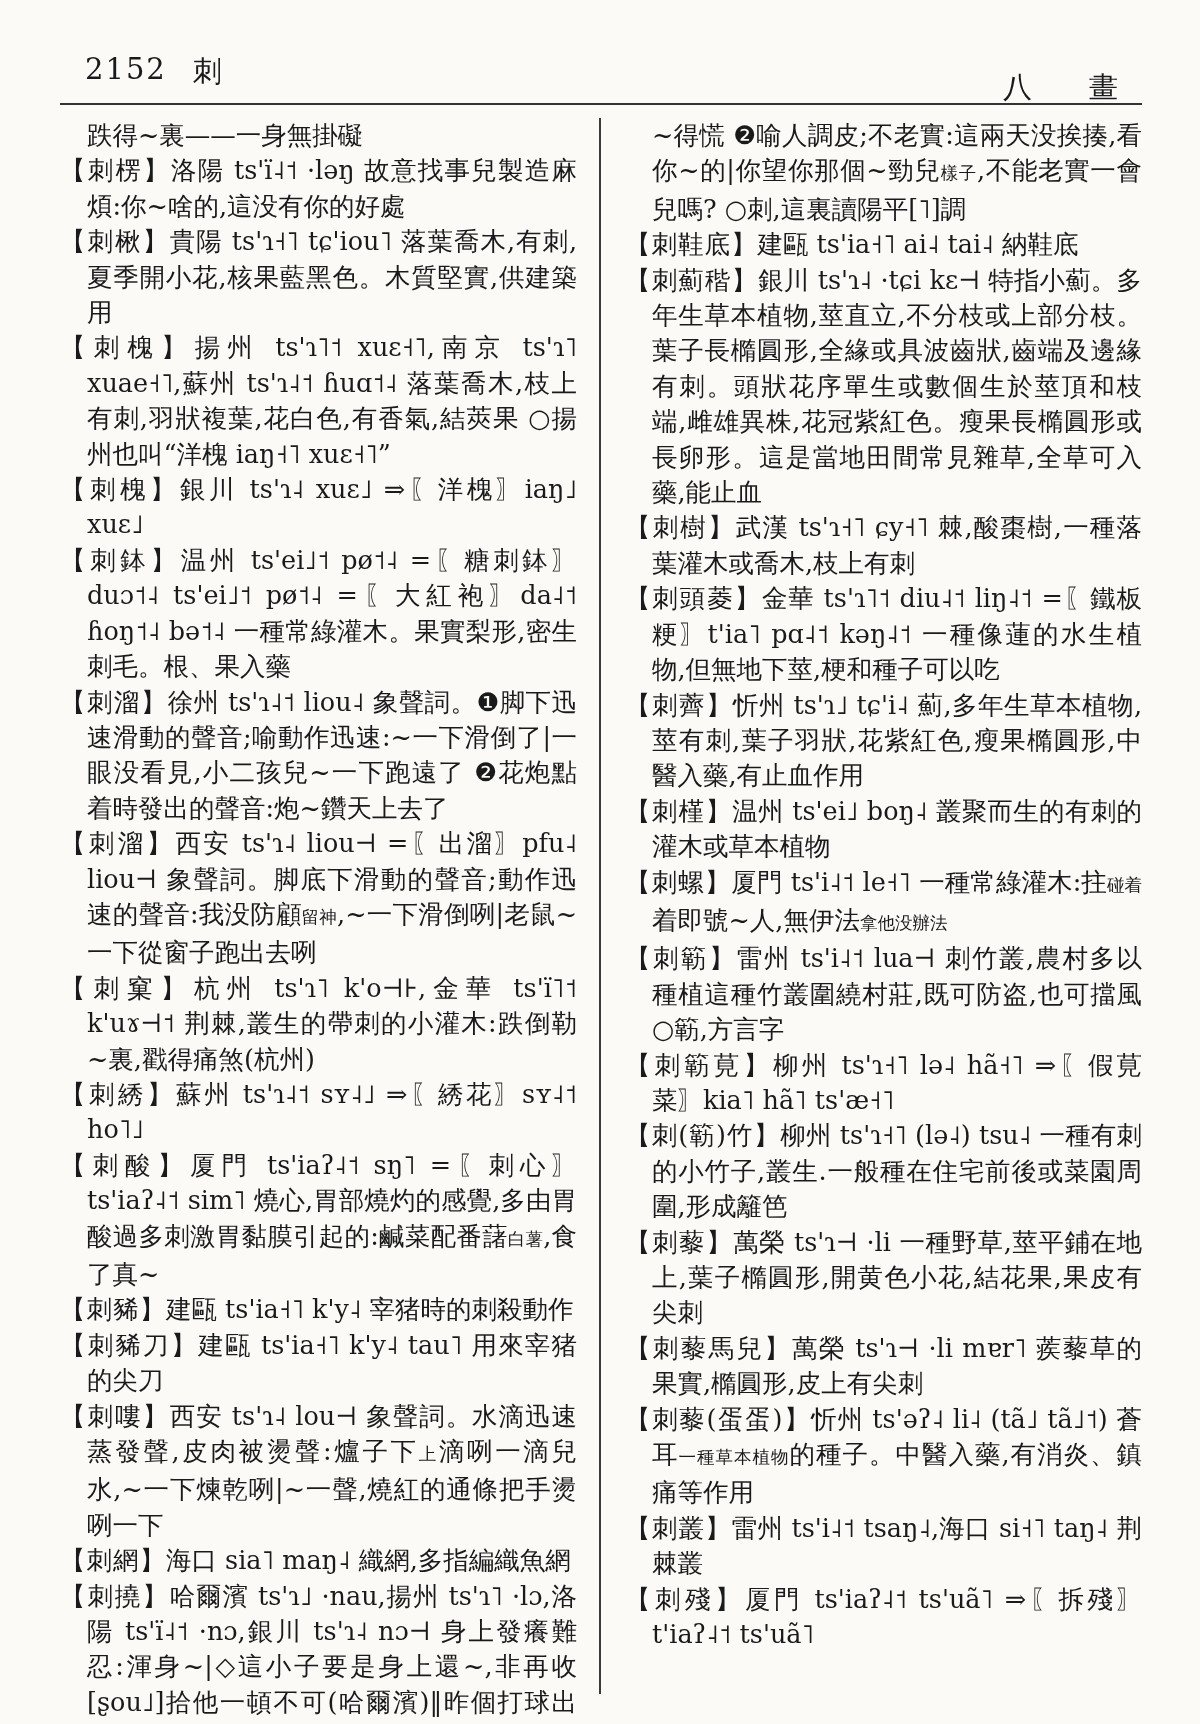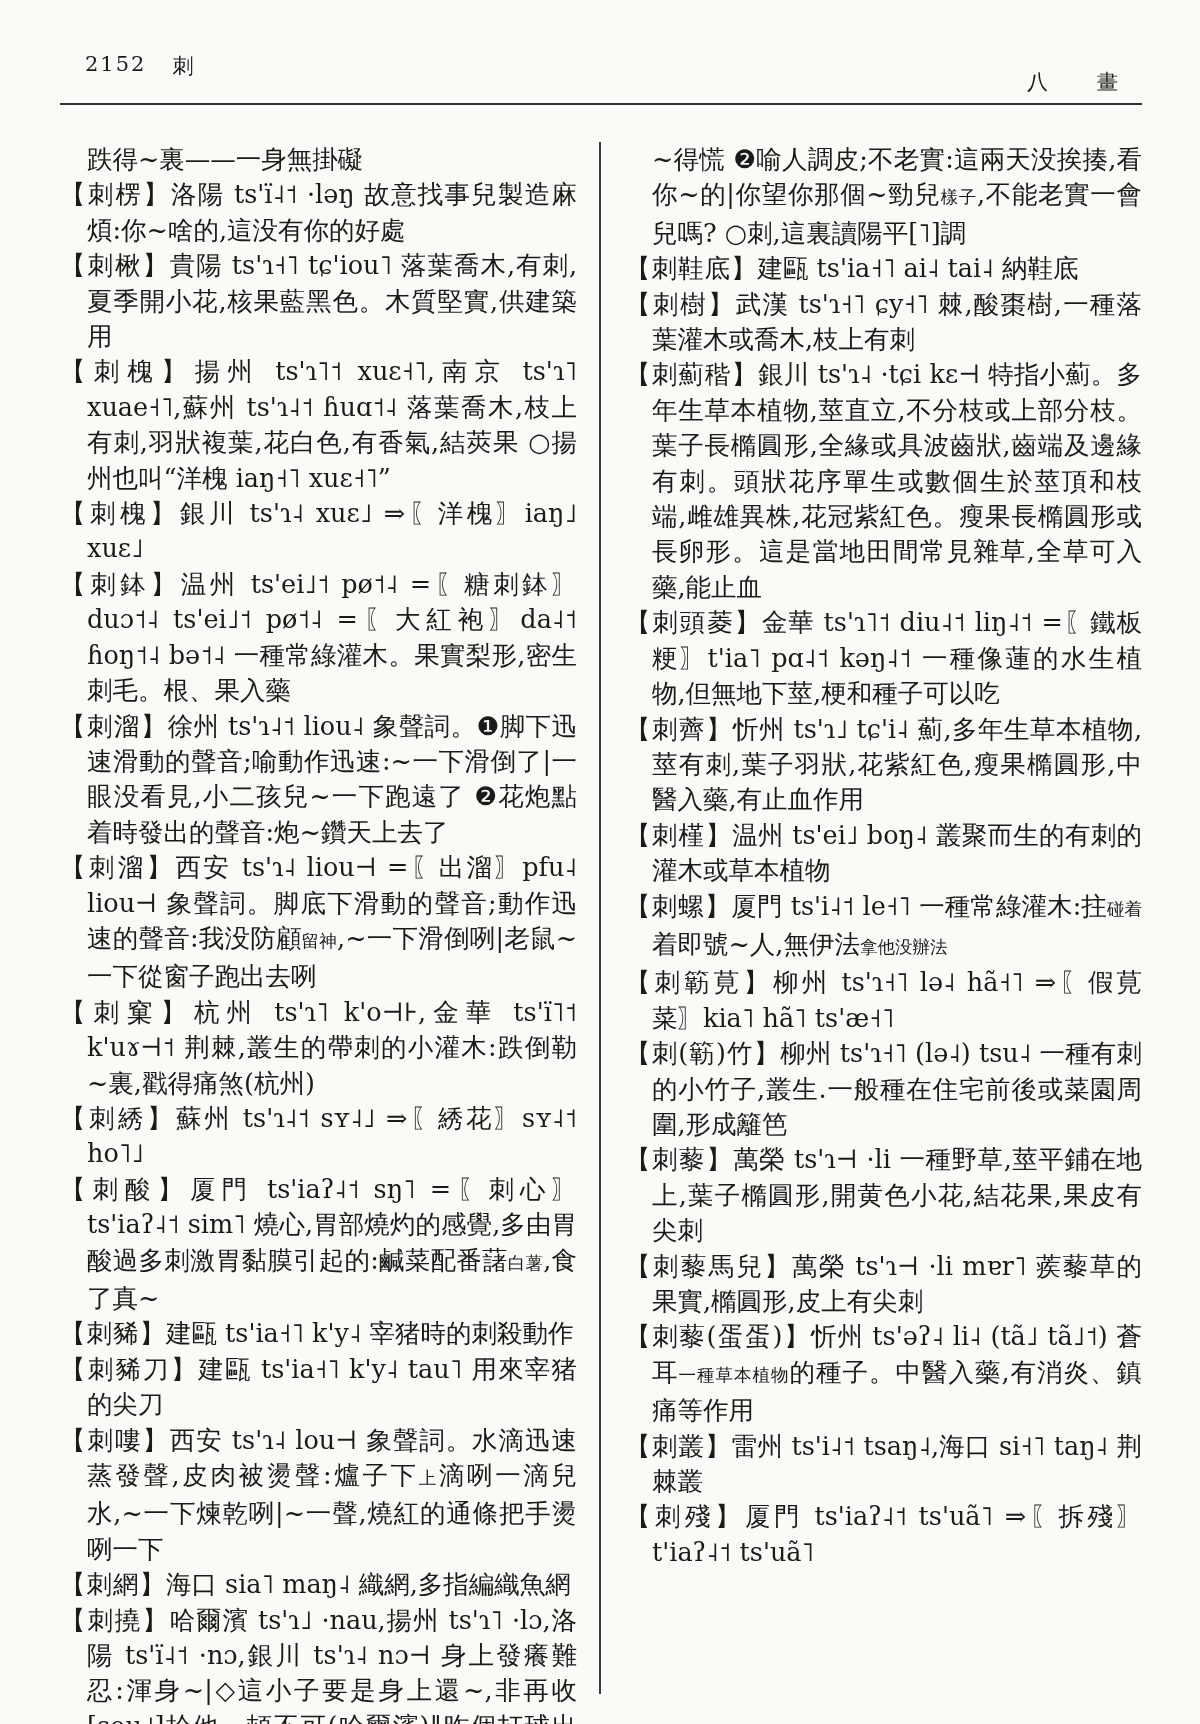--- a/index.html
+++ b/index.html
@@ -7,37 +7,36 @@
     width:1200px;height:1724px;
     background:#fbfaf7;
     font-family:"DejaVu Serif","Liberation Serif",serif;
     color:#1a1a1a;
     position:relative;
     -webkit-font-smoothing:antialiased;
   }
   .page{position:absolute;inset:0;}
   .running-head{
     position:absolute;top:52px;left:60px;right:60px;height:40px;
-    font-size:21px;letter-spacing:2px;
+    font-size:29px;letter-spacing:2px;
   }
   .rh-left{position:absolute;left:25px;top:0;display:flex;gap:26px;}
   .rh-right{position:absolute;right:8px;top:16px;letter-spacing:14px;}
   .head-rule{
     position:absolute;top:103px;left:60px;right:58px;height:0;
     border-top:2px solid #333;
   }
   .columns{
     position:absolute;top:118px;left:60px;right:58px;bottom:30px;
     display:flex;
   }
   .col{
     width:50%;
     font-size:25.5px;line-height:35.4px;
     text-align:justify;
-    margin-top:24px;
   }
   .col-left{padding-right:22px;border-right:2px solid #3a3a3a;}
   .col-right{padding-left:24px;}
   .entry{
     margin:0;
     padding-left:27px;
     text-indent:-27px;
   }
   .entry.cont{
     padding-left:27px;
@@ -78,26 +77,27 @@
         <p class="entry"><span class="head">【刺酸】</span><span class="seg">厦門 ts'iaʔ˨˦ sŋ˥ =〖刺心〗ts'iaʔ˨˦ sim˥ 燒心,胃部燒灼的感覺,多由胃酸過多刺激胃黏膜引起的:鹹菜配番藷</span><span class="seg small">白薯</span><span class="seg">,食了真~</span></p>
         <p class="entry"><span class="head">【刺豨】</span><span class="seg">建甌 ts'ia˧˥ k'y˨ 宰猪時的刺殺動作</span></p>
         <p class="entry"><span class="head">【刺豨刀】</span><span class="seg">建甌 ts'ia˧˥ k'y˨ tau˥ 用來宰猪的尖刀</span></p>
         <p class="entry"><span class="head">【刺嘍】</span><span class="seg">西安 ts'ɿ˨ lou⊣ 象聲詞。水滴迅速蒸發聲,皮肉被燙聲:爐子下</span><span class="seg small">上</span><span class="seg">滴咧一滴兒水,~一下煉乾咧|~一聲,燒紅的通條把手燙咧一下</span></p>
         <p class="entry"><span class="head">【刺網】</span><span class="seg">海口 sia˥ maŋ˨ 織網,多指編織魚網</span></p>
         <p class="entry"><span class="head">【刺撓】</span><span class="seg">哈爾濱 ts'ɿ˩ ·nau,揚州 ts'ɿ˥ ·lɔ,洛陽 ts'ï˨˦ ·nɔ,銀川 ts'ɿ˨ nɔ⊣ 身上發癢難忍:渾身~|◇這小子要是身上還~,非再收[ʂou˩]拾他一頓不可(哈爾濱)‖昨個打球出了汗,没有洗澡,身上~得要命(揚州)‖唉呀,該洗澡了,身上太~(洛陽)‖哎喲,割了兩天麥子,身上~的,趕緊跳着渠裏洗洗走(銀川) ○哈爾濱也叫“刺癢 ts'ɿ˩ ·iaŋ”。洛陽寫作刺鬧</span></p>
       </div>
     <div class="col col-right" id="col1">
         <p class="entry cont"><span class="seg">~得慌 ❷喻人調皮;不老實:這兩天没挨揍,看你~的|你望你那個~勁兒</span><span class="seg small">樣子</span><span class="seg">,不能老實一會兒嗎? ○刺,這裏讀陽平[˥]調</span></p>
         <p class="entry"><span class="head">【刺鞋底】</span><span class="seg">建甌 ts'ia˧˥ ai˨ tai˨ 納鞋底</span></p>
+        <p class="entry"><span class="head">【刺薊稭】</span><span class="seg">銀川 ts'ɿ˨ ·tɕi kɛ⊣ 特指小薊。多年生草本植物,莖直立,不分枝或上部分枝。葉子長橢圓形,全緣或具波齒狀,齒端及邊緣有刺。頭狀花序單生或數個生於莖頂和枝端,雌雄異株,花冠紫紅色。瘦果長橢圓形或長卵形。這是當地田間常見雜草,全草可入藥,能止血</span></p>
         <p class="entry"><span class="head">【刺樹】</span><span class="seg">武漢 ts'ɿ˧˥ ɕy˧˥ 棘,酸棗樹,一種落葉灌木或喬木,枝上有刺</span></p>
-        <p class="entry"><span class="head">【刺薊稭】</span><span class="seg">銀川 ts'ɿ˨ ·tɕi kɛ⊣ 特指小薊。多年生草本植物,莖直立,不分枝或上部分枝。葉子長橢圓形,全緣或具波齒狀,齒端及邊緣有刺。頭狀花序單生或數個生於莖頂和枝端,雌雄異株,花冠紫紅色。瘦果長橢圓形或長卵形。這是當地田間常見雜草,全草可入藥,能止血</span></p>
         <p class="entry"><span class="head">【刺頭菱】</span><span class="seg">金華 ts'ɿ˥˦ diu˨˦ liŋ˨˦ =〖鐵板粳〗t'ia˥ pɑ˨˦ kəŋ˨˦ 一種像蓮的水生植物,但無地下莖,梗和種子可以吃</span></p>
         <p class="entry"><span class="head">【刺薺】</span><span class="seg">忻州 ts'ɿ˩ tɕ'i˨ 薊,多年生草本植物,莖有刺,葉子羽狀,花紫紅色,瘦果橢圓形,中醫入藥,有止血作用</span></p>
         <p class="entry"><span class="head">【刺槿】</span><span class="seg">温州 ts'ei˩ boŋ˨ 叢聚而生的有刺的灌木或草本植物</span></p>
         <p class="entry"><span class="head">【刺螺】</span><span class="seg">厦門 ts'i˨˦ le˧˥ 一種常綠灌木:拄</span><span class="seg small">碰着</span><span class="seg">着即號~人,無伊法</span><span class="seg small">拿他没辦法</span></p>
+        <p class="entry"><span class="head">【刺簕】</span><span class="seg">雷州 ts'i˨˦ lua⊣ 刺竹叢,農村多以種植這種竹叢圍繞村莊,既可防盗,也可擋風 ○簕,方言字</span></p>
         <p class="entry"><span class="head">【刺簕莧】</span><span class="seg">柳州 ts'ɿ˧˥ lə˨ hã˧˥ ⇒〖假莧菜〗kia˥ hã˥ ts'æ˧˥</span></p>
         <p class="entry"><span class="head">【刺(簕)竹】</span><span class="seg">柳州 ts'ɿ˧˥ (lə˨) tsu˨ 一種有刺的小竹子,叢生.一般種在住宅前後或菜園周圍,形成籬笆</span></p>
         <p class="entry"><span class="head">【刺藜】</span><span class="seg">萬榮 ts'ɿ⊣ ·li 一種野草,莖平鋪在地上,葉子橢圓形,開黄色小花,結花果,果皮有尖刺</span></p>
         <p class="entry"><span class="head">【刺藜馬兒】</span><span class="seg">萬榮 ts'ɿ⊣ ·li mɐr˥ 蒺藜草的果實,橢圓形,皮上有尖刺</span></p>
         <p class="entry"><span class="head">【刺藜(蛋蛋)】</span><span class="seg">忻州 ts'əʔ˨ li˨ (tã˩ tã˩˦) 蒼耳</span><span class="seg small">一種草本植物</span><span class="seg">的種子。中醫入藥,有消炎、鎮痛等作用</span></p>
         <p class="entry"><span class="head">【刺叢】</span><span class="seg">雷州 ts'i˨˦ tsaŋ˨,海口 si˧˥ taŋ˨ 荆棘叢</span></p>
         <p class="entry"><span class="head">【刺殘】</span><span class="seg">厦門 ts'iaʔ˨˦ ts'uã˥ ⇒〖拆殘〗t'iaʔ˨˦ ts'uã˥</span></p>
         <p class="entry"></p>
       </div>
   </div>

